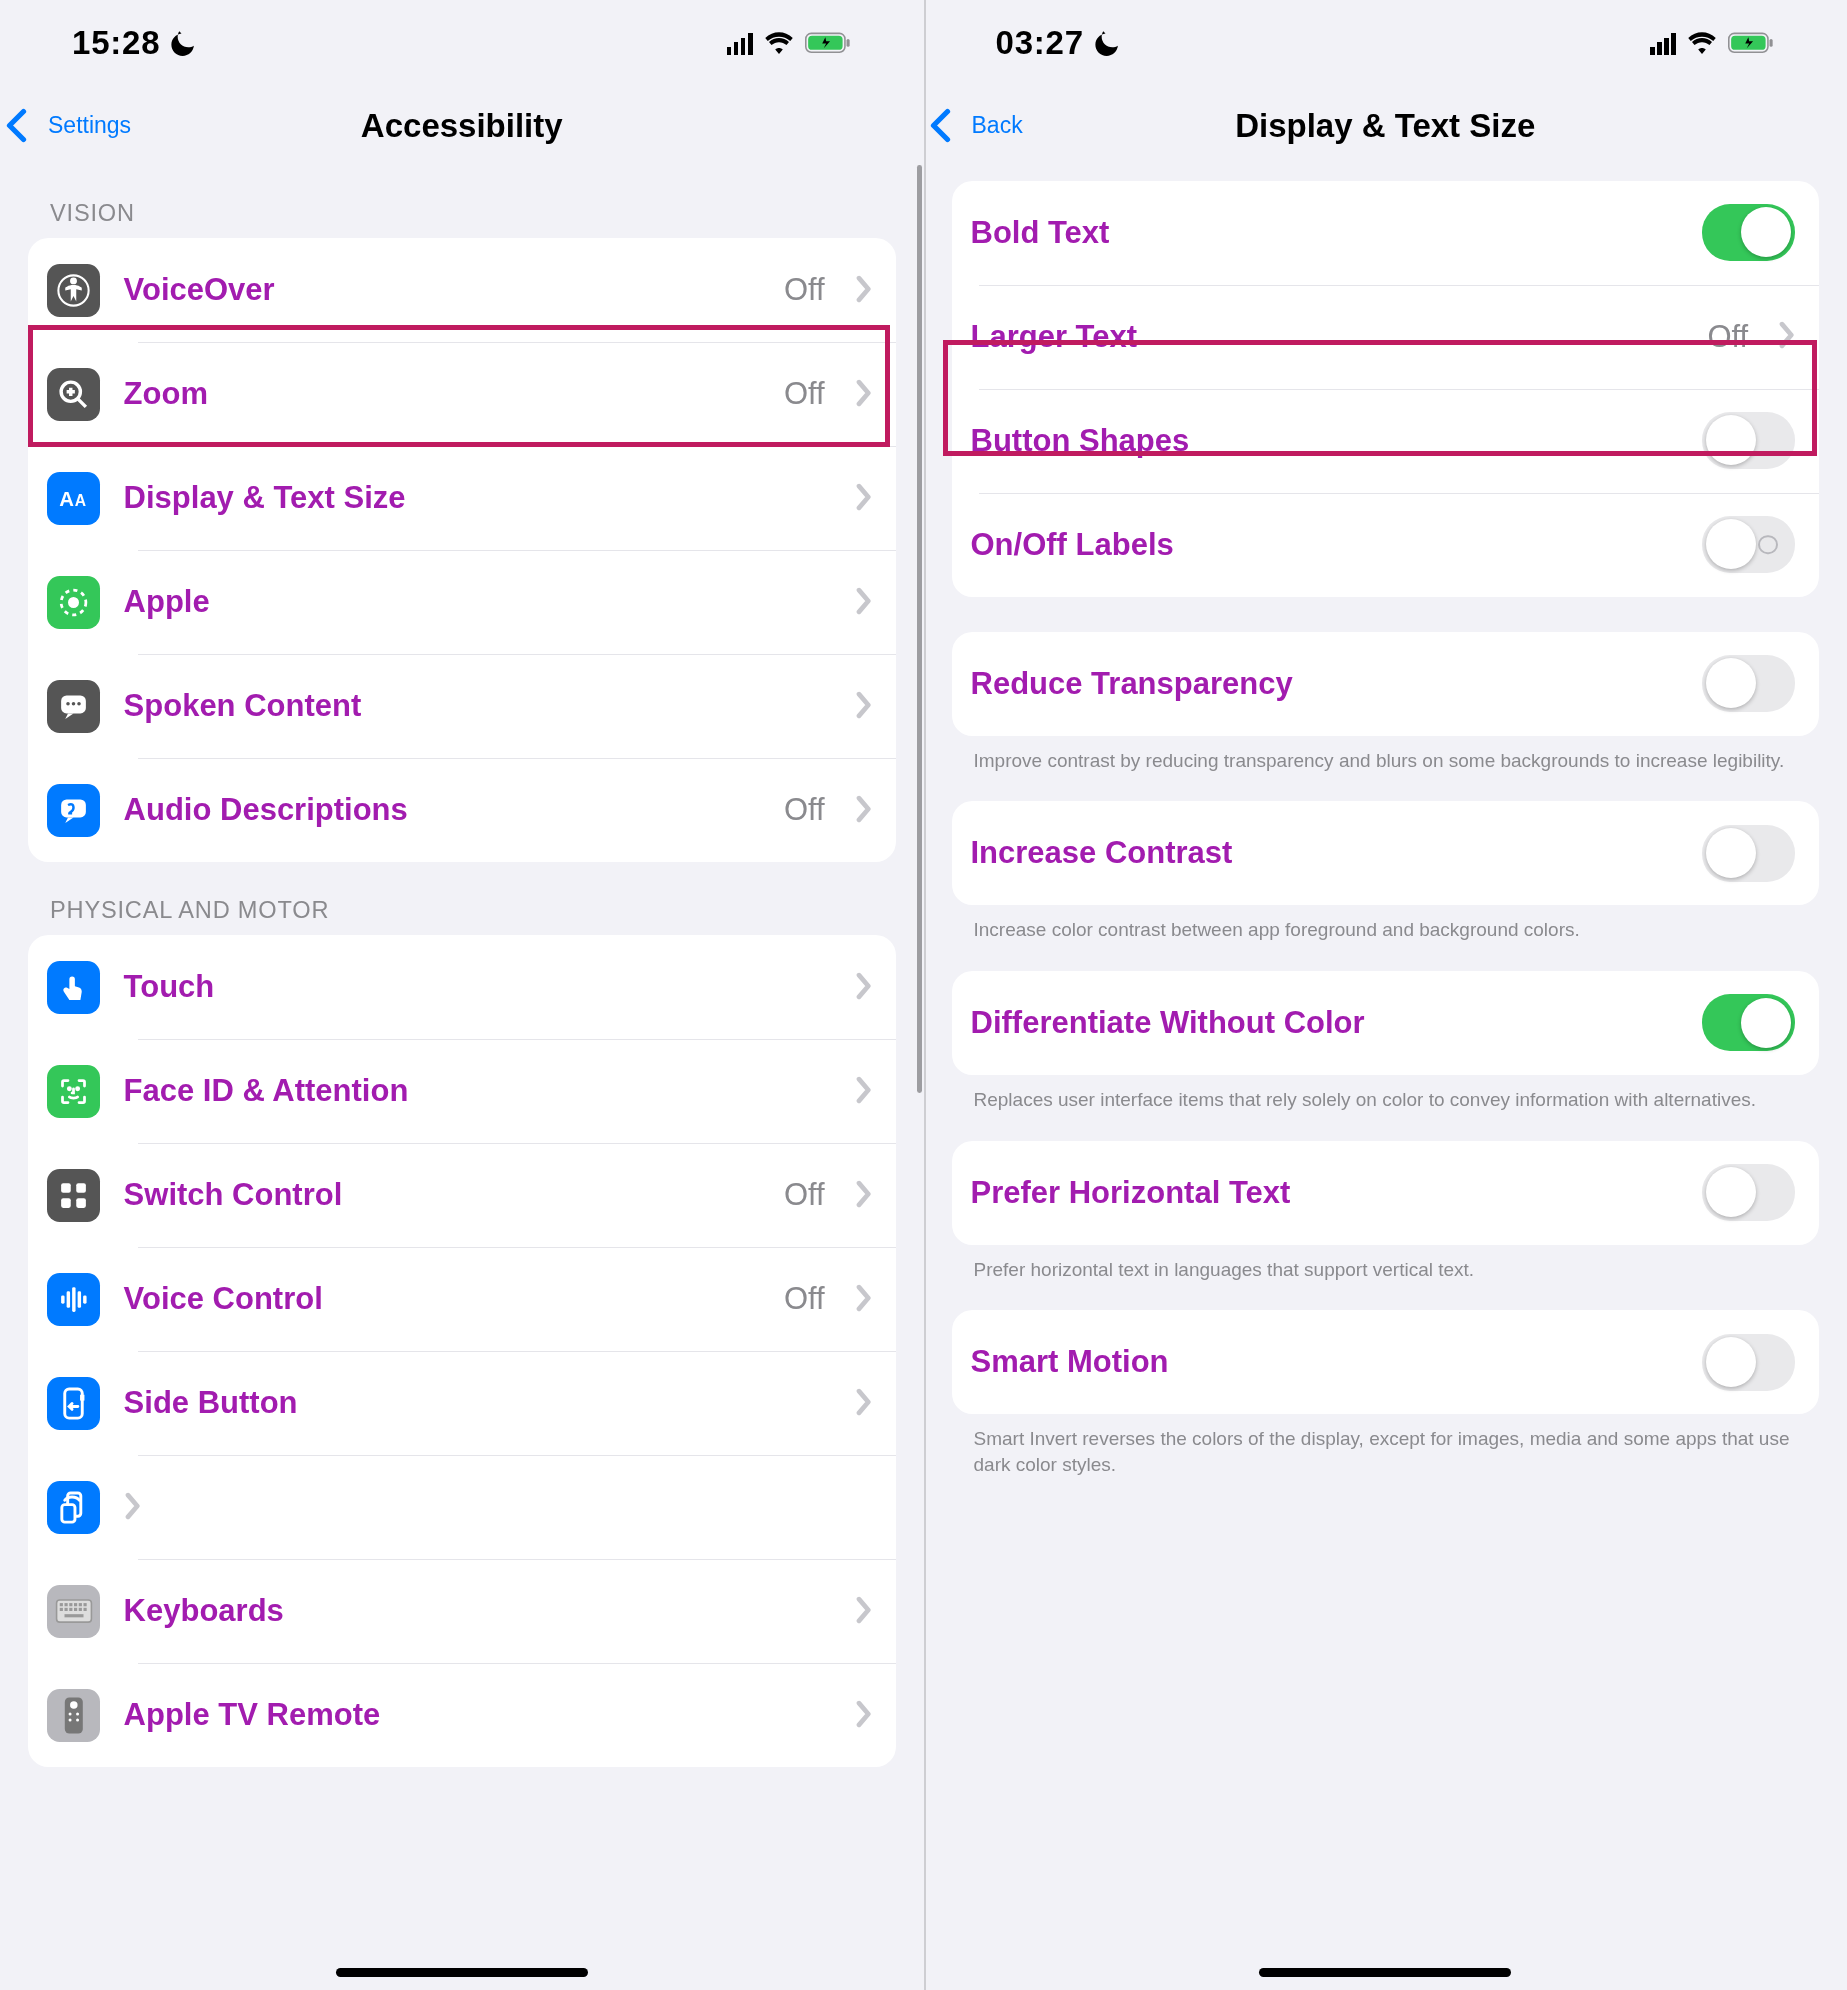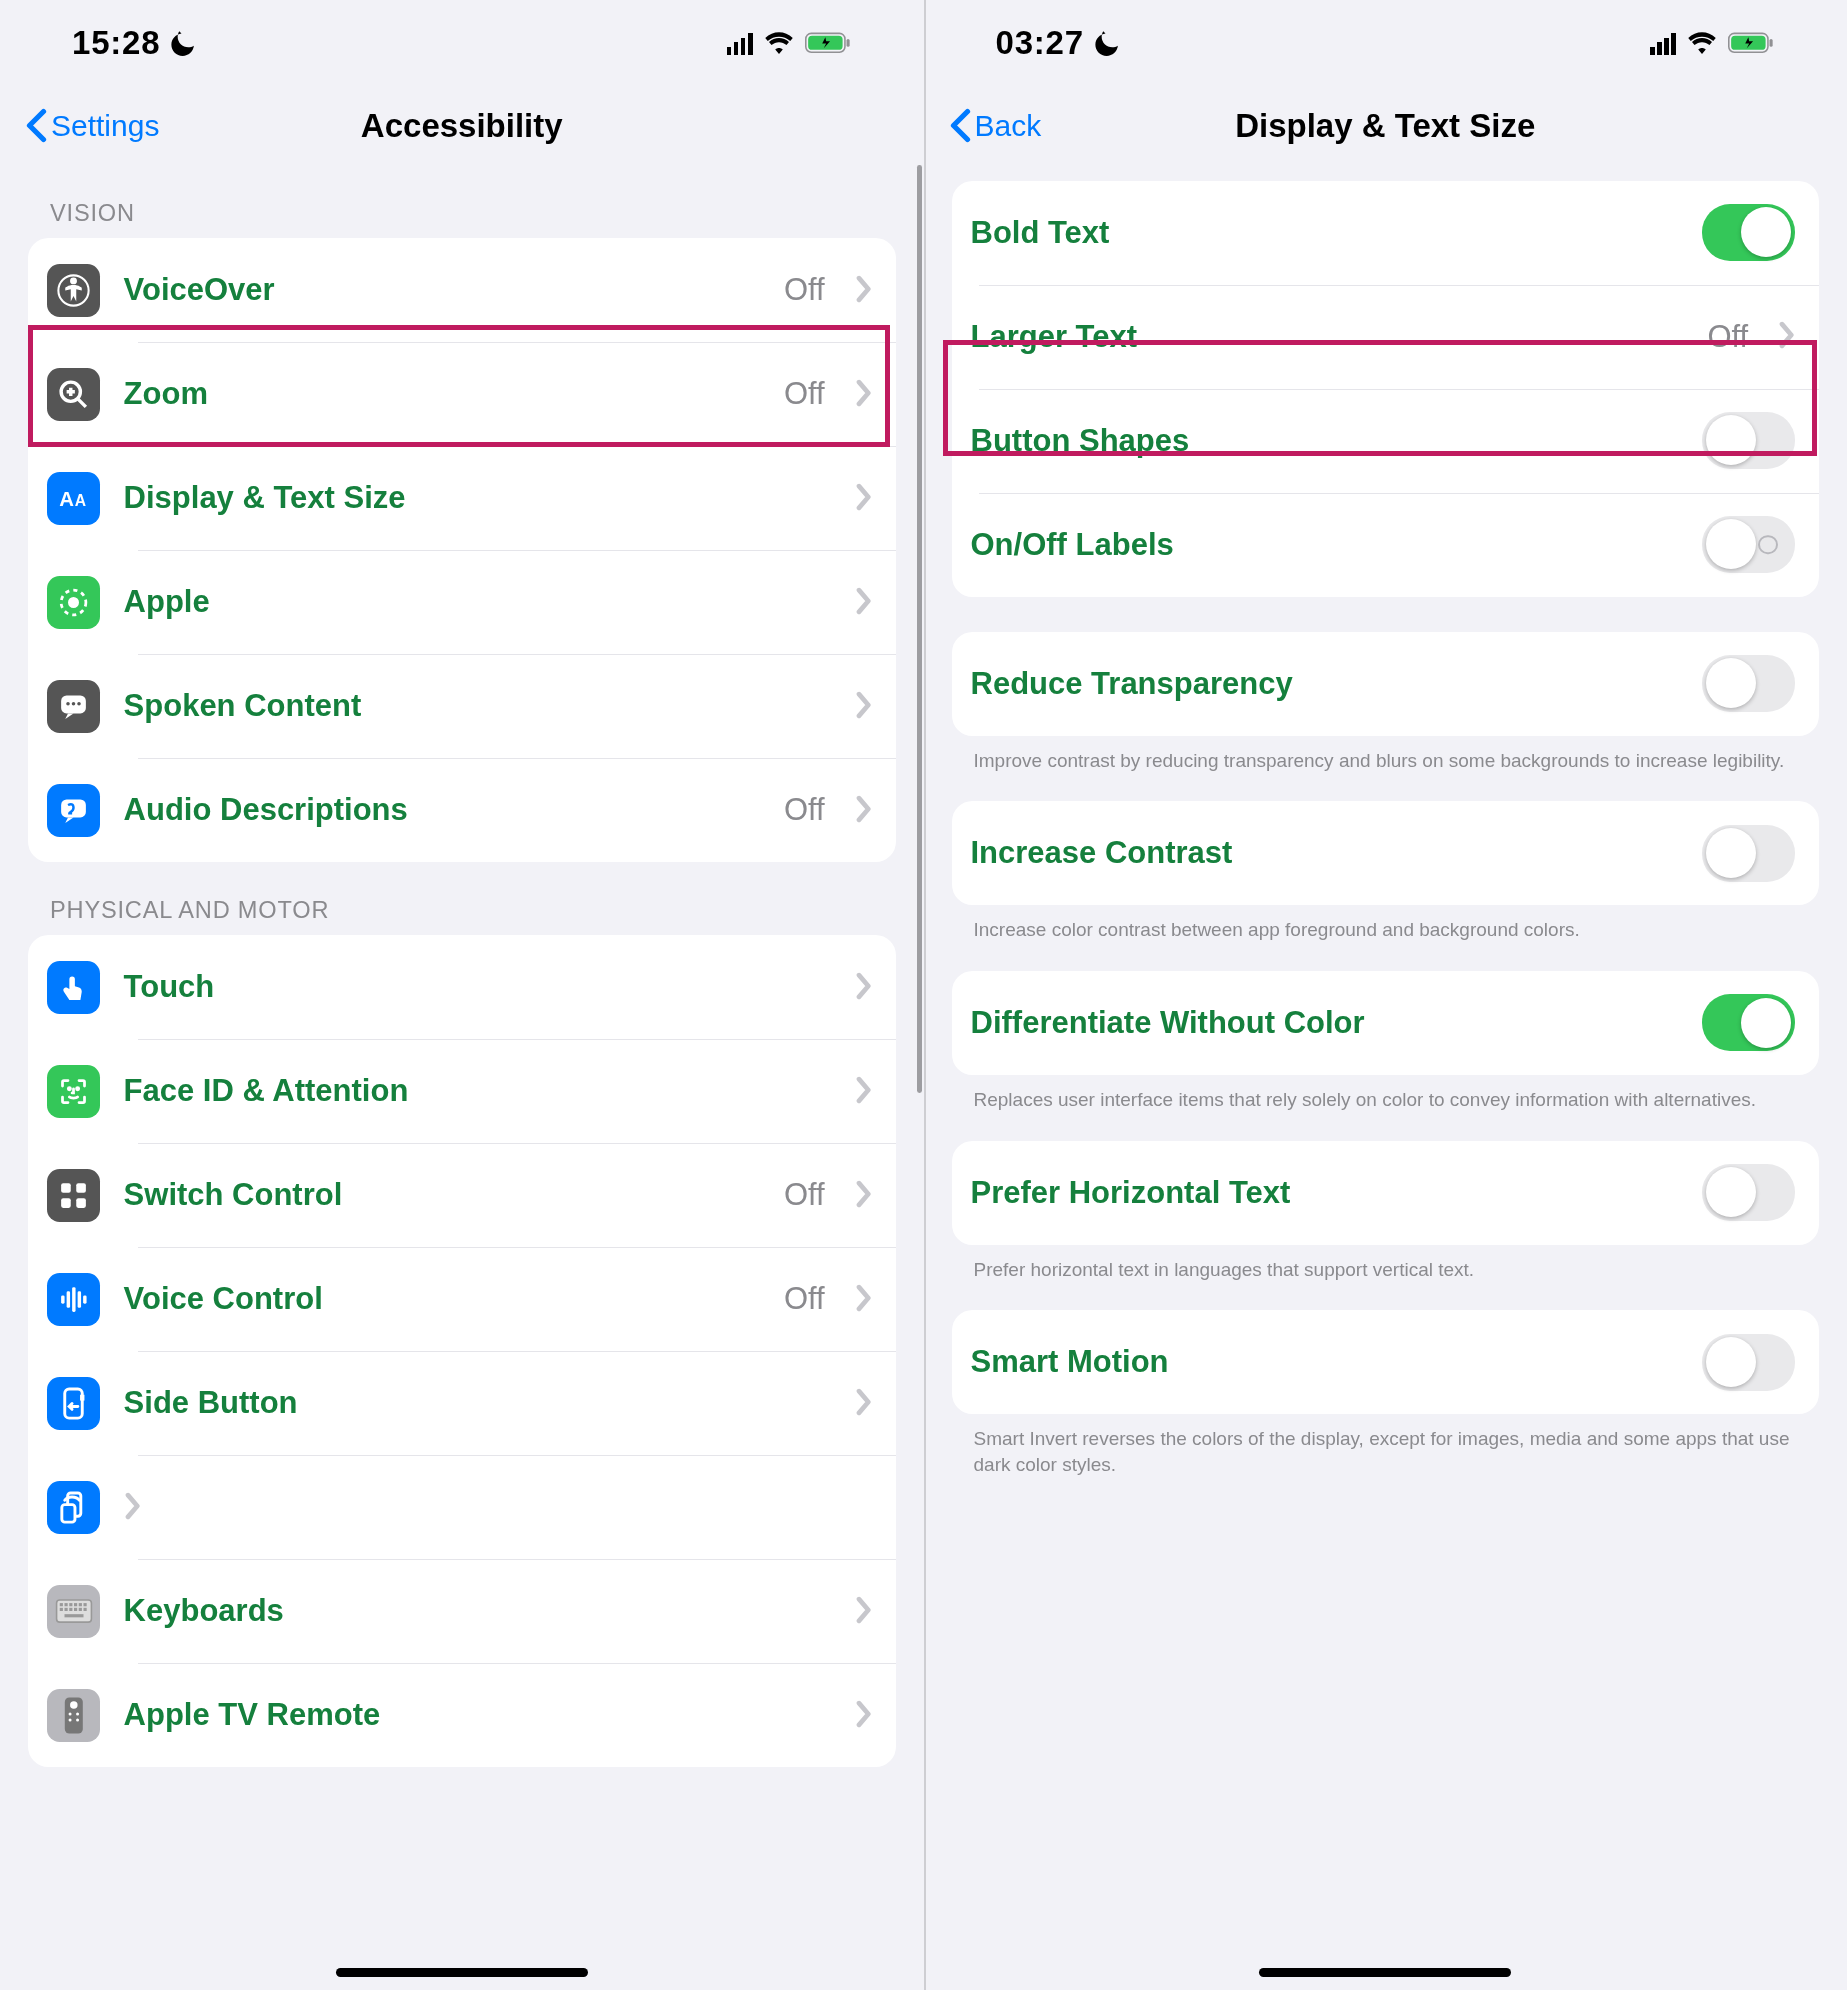--- a/index.html
+++ b/index.html
@@ -9,32 +9,32 @@
   .divider { position:absolute; left:924px; top:0; width:1.6px; height:100%; background:#000; opacity:.15; }
 
   .status { height:86px; display:flex; align-items:center; justify-content:space-between; padding:0 72px; color:#000; }
   .time { font-size:33px; font-weight:700; letter-spacing:0.8px; display:flex; align-items:center; gap:7.9px; }
   .icons { display:flex; align-items:center; gap:11px; }
   .signal { display:flex; align-items:flex-end; gap:2.4px; height:23.6px; }
   .signal .bar { width:4.7px; background:#000; }
   .signal .b1{height:7.9px}.signal .b2{height:12.6px}.signal .b3{height:17.3px}.signal .b4{height:22px}
 
   .nav { height:79px; position:relative; display:flex; align-items:center; }
-  .back { position:absolute; left:24px; display:flex; align-items:center; gap:2px; color:#007aff; font-size:30px; }
+  .back { position:absolute; left:4px; display:flex; align-items:center; gap:19px; color:#007aff; font-size:23px; }
   .title { width:100%; text-align:center; font-size:33px; font-weight:700; color:#000; }
 
   .scroll { flex:1; overflow:hidden; padding:0 28px 0 28px; position:relative; }
 
   .sec-header { font-size:23.6px; color:#8a8a8e; font-weight:500; margin:35px 0 11px 22px; letter-spacing:0.8px; }
 
   .group { background:#fff; border-radius:20.4px; overflow:hidden; }
   .row { display:flex; align-items:center; height:104px; padding:0 23.6px 0 19px; gap:23.6px; position:relative; }
   .row + .row::before { content:""; position:absolute; top:0; left:110px; right:0; height:0.8px; background:#e5e5ea; }
   .phone.right .row + .row::before { left:27px; }
-  .label { flex:1; font-size:31px; font-weight:600; color:#15803d; }
+  .label { flex:1; font-size:31px; font-weight:600; color:#a21caf; }
   .val { font-size:31px; color:#8a8a8e; margin-right:6.3px; }
   .chev { color:#c7c7cc; }
 
   .appicon { width:53px; height:53px; border-radius:12.6px; display:flex; align-items:center; justify-content:center; flex:0 0 auto; }
   .bg-dark{background:#555;} .bg-blue{background:#007aff;} .bg-green{background:#34c759;} .bg-grey{background:#b8b8bd;}
 
   .toggle { width:93px; height:57px; border-radius:28px; background:#e9e9eb; position:relative; flex:0 0 auto; }
   .toggle .knob { position:absolute; top:3.1px; left:3.1px; width:50px; height:50px; border-radius:50%; background:#fff; box-shadow:0 1.6px 4.7px rgba(0,0,0,.25); }
   .toggle.on { background:#34c759; }
   .toggle.on .knob { left:39px; }

